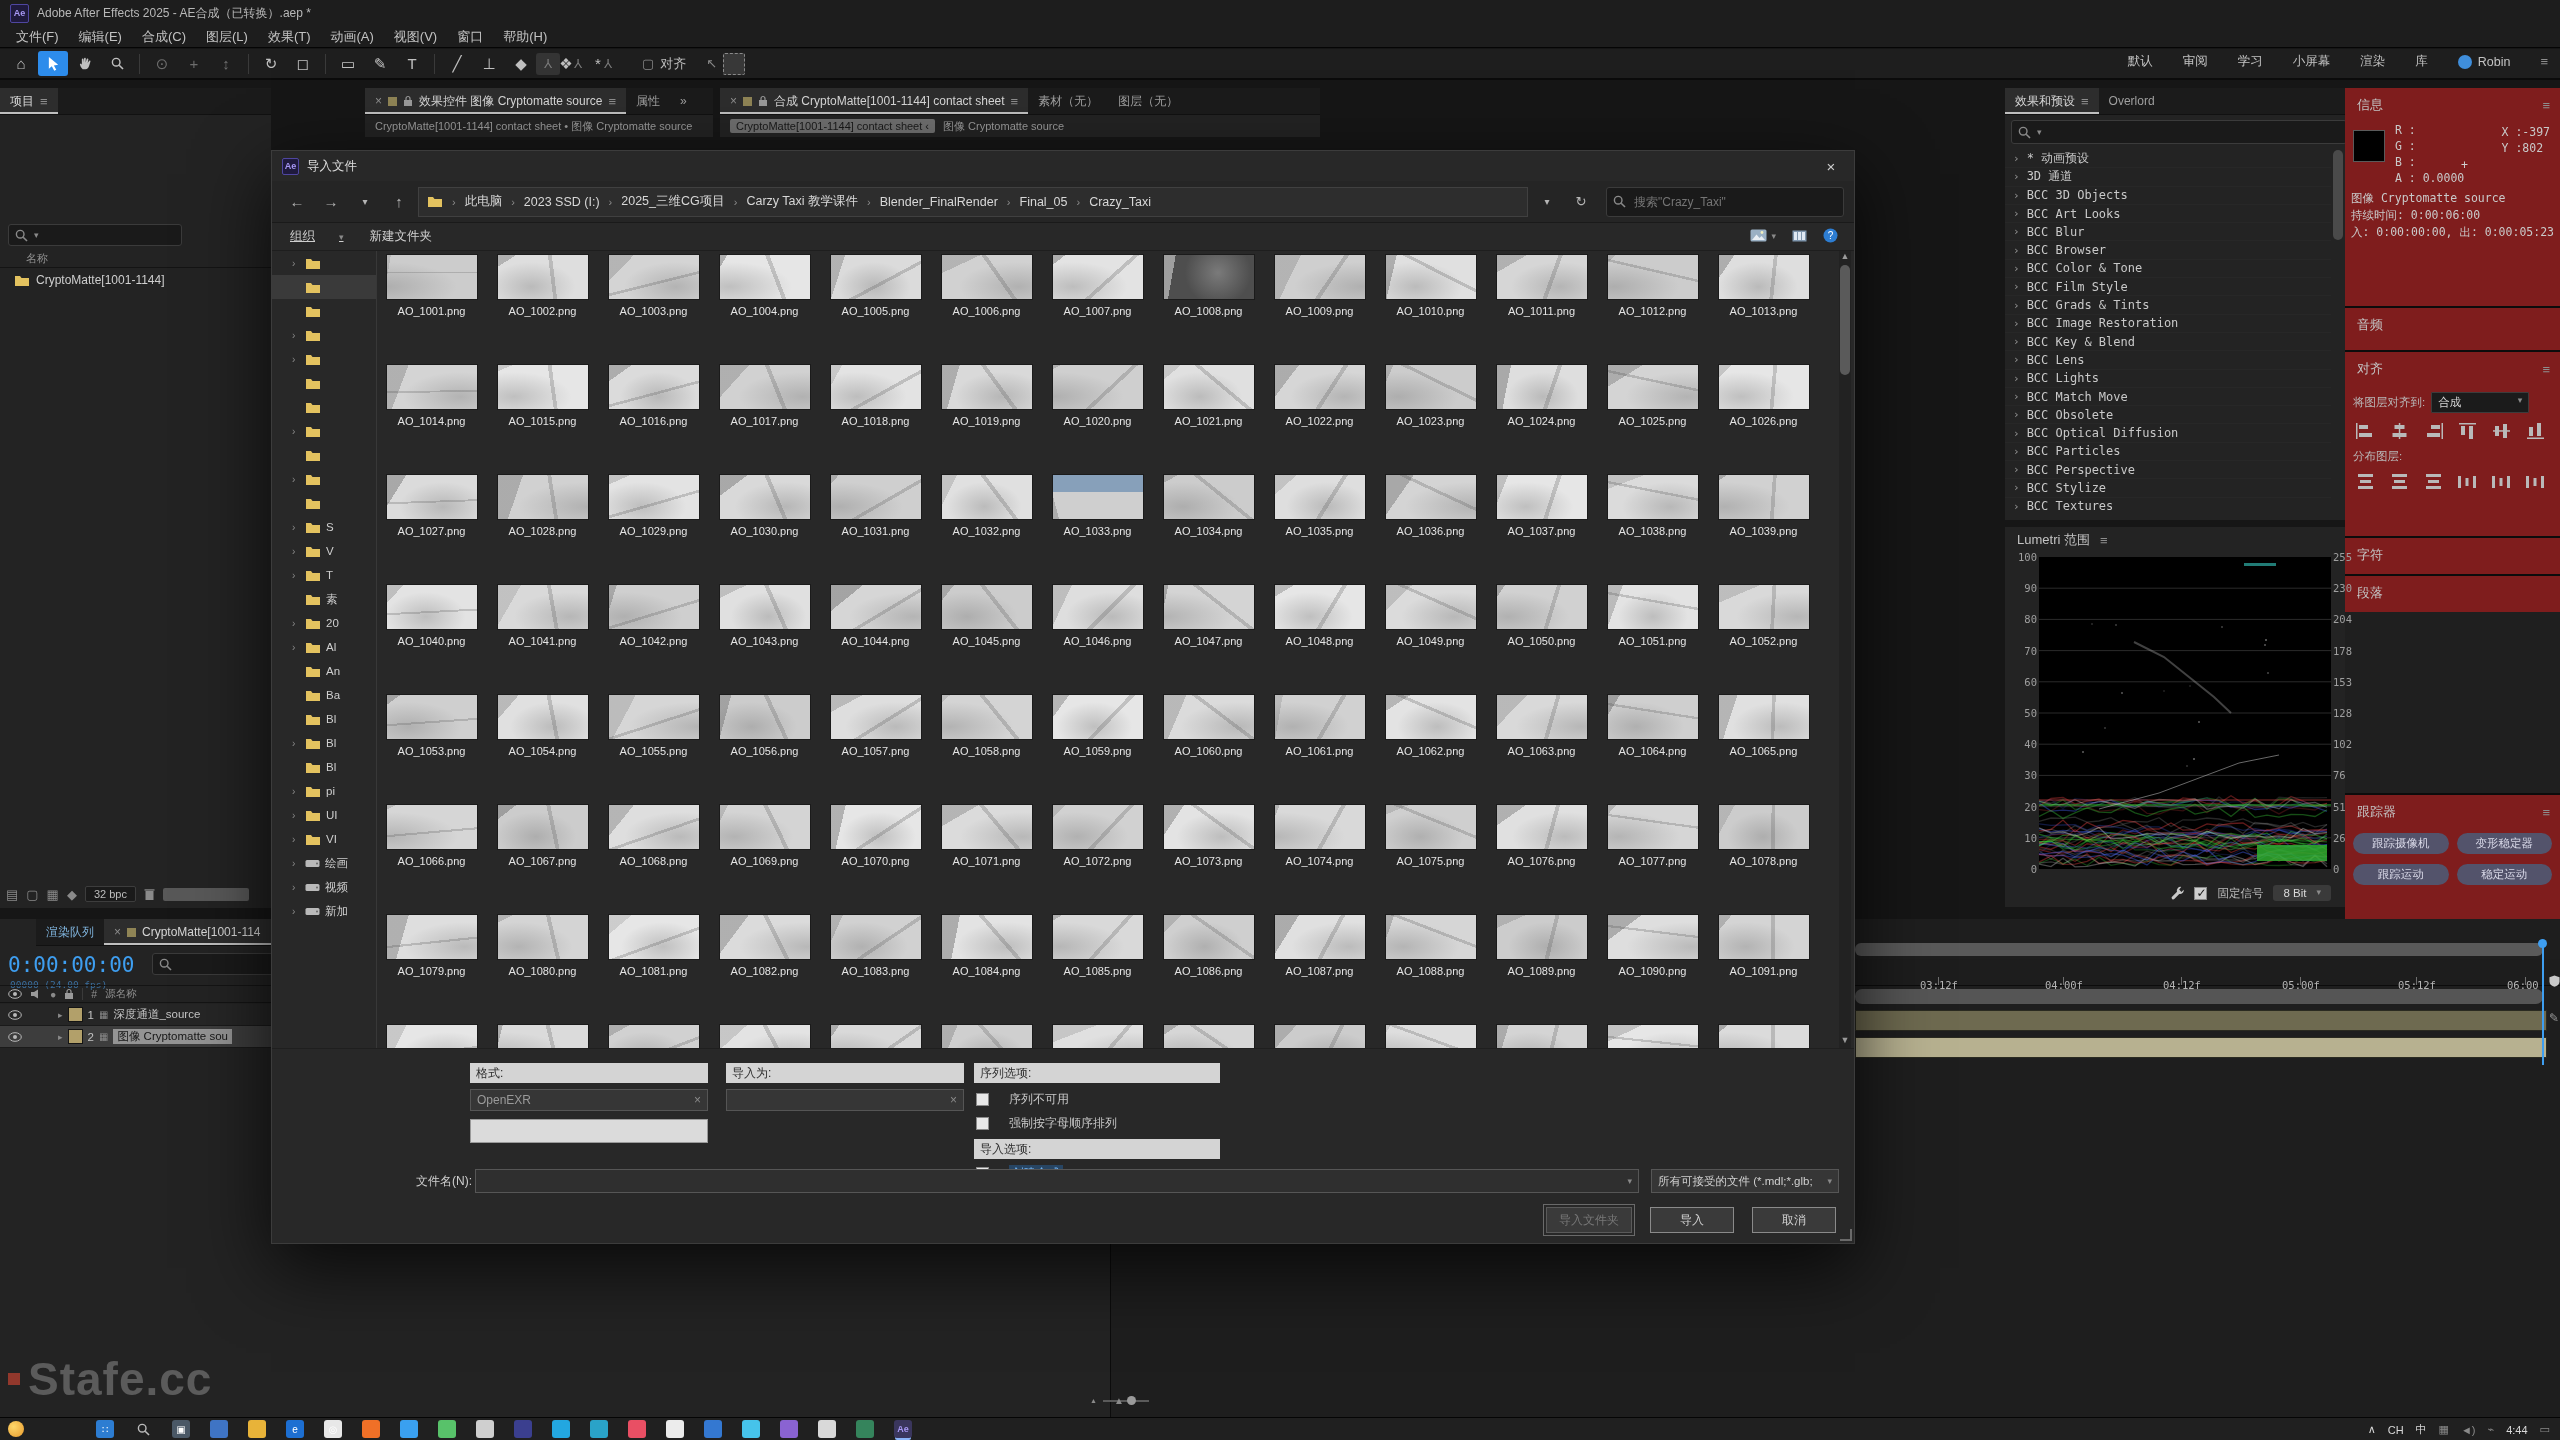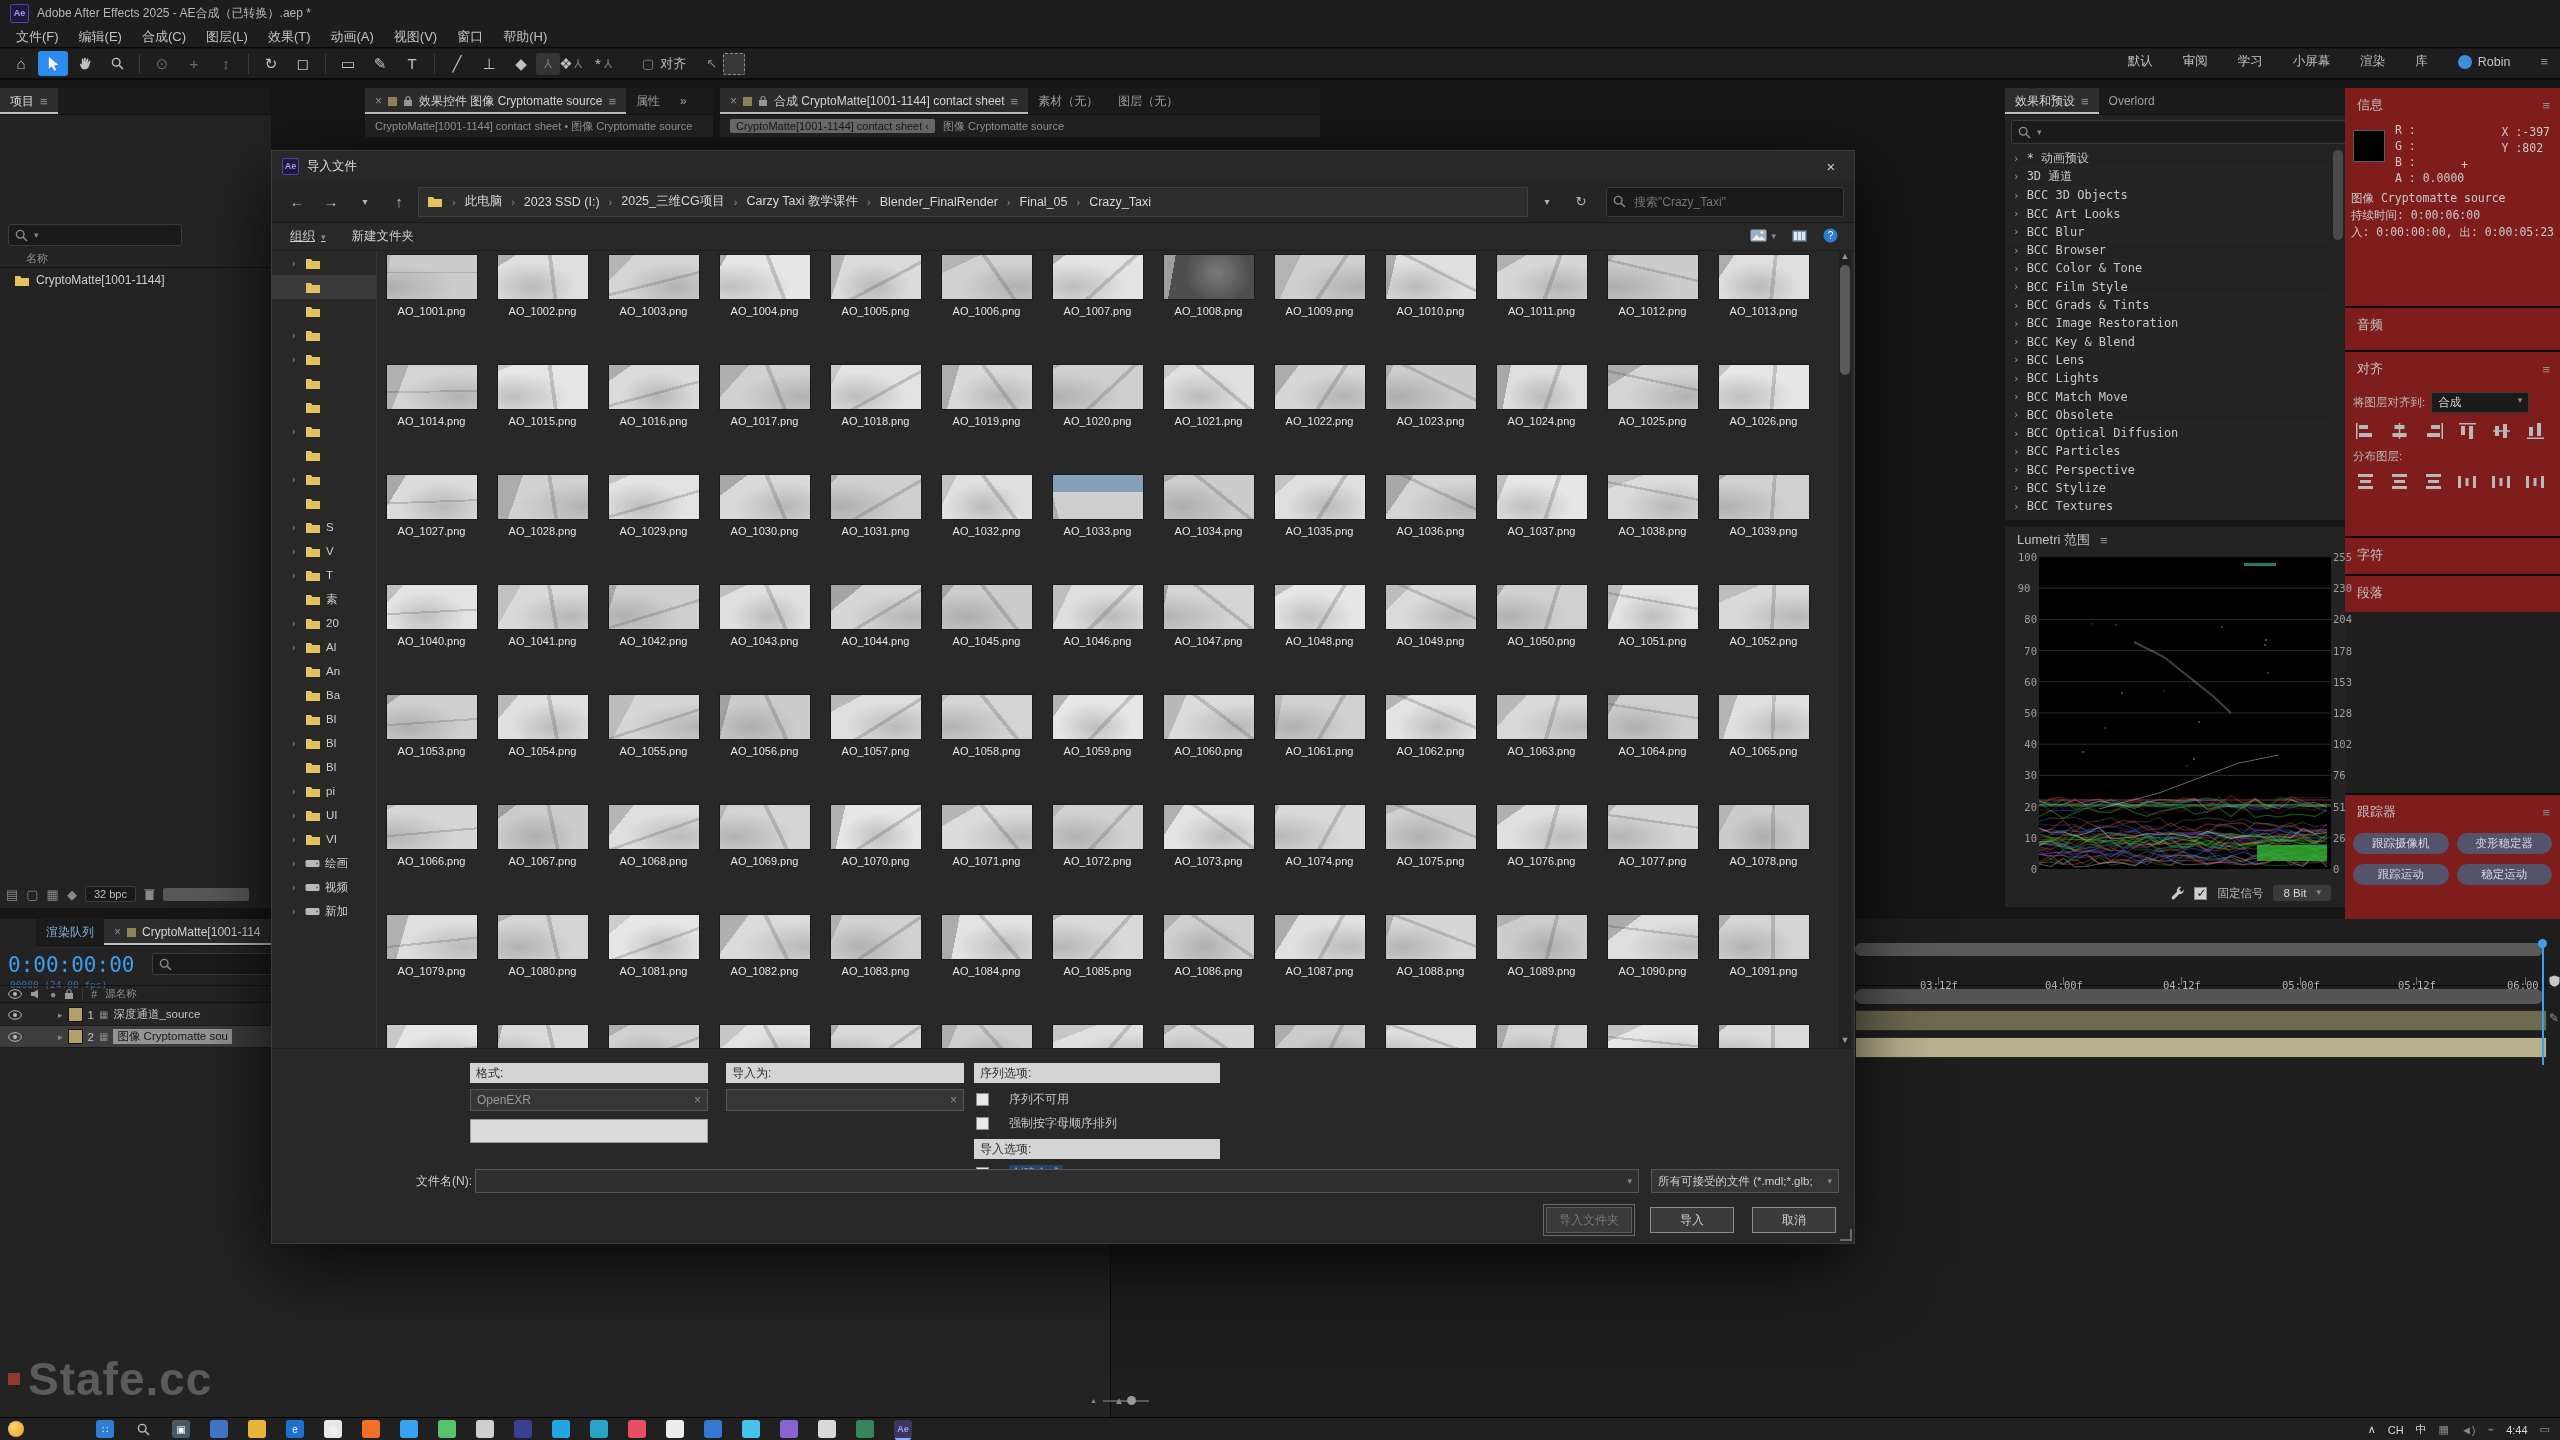--- a/index.html
+++ b/index.html
@@ -688,21 +688,21 @@
           <circle cx="226" cy="88" r="1" fill="#9a9a9a" opacity="0.57"></circle>
           <circle cx="148" cy="209" r="1" fill="#9a9a9a" opacity="0.33"></circle>
           <circle cx="227" cy="83" r="1" fill="#9a9a9a" opacity="0.69"></circle>
           <circle cx="125" cy="134" r="1" fill="#9a9a9a" opacity="0.22"></circle>
           <circle cx="83" cy="136" r="1" fill="#9a9a9a" opacity="0.57"></circle>
           <circle cx="229" cy="116" r="1" fill="#9a9a9a" opacity="0.47"></circle>
         </svg>
       </div>
     <div id="lum-left-axis">
         <div class="lum-lab" style="right: 308px; top: 24px; text-align: right; width: 26px;">100</div>
-        <div class="lum-lab" style="right: 308px; top: 55.2px; text-align: center; width: 26px;">90</div>
+        <div class="lum-lab" style="right: 308px; top: 55.2px; text-align: right; width: 26px;">90</div>
         <div class="lum-lab" style="right: 308px; top: 86.4px; text-align: right; width: 26px;">80</div>
         <div class="lum-lab" style="right: 308px; top: 117.6px; text-align: right; width: 26px;">70</div>
         <div class="lum-lab" style="right: 308px; top: 148.8px; text-align: right; width: 26px;">60</div>
         <div class="lum-lab" style="right: 308px; top: 180px; text-align: right; width: 26px;">50</div>
         <div class="lum-lab" style="right: 308px; top: 211.2px; text-align: right; width: 26px;">40</div>
         <div class="lum-lab" style="right: 308px; top: 242.4px; text-align: right; width: 26px;">30</div>
         <div class="lum-lab" style="right: 308px; top: 273.6px; text-align: right; width: 26px;">20</div>
         <div class="lum-lab" style="right: 308px; top: 304.8px; text-align: right; width: 26px;">10</div>
         <div class="lum-lab" style="right: 308px; top: 336px; text-align: right; width: 26px;">0</div>
       </div>
@@ -886,21 +886,21 @@
             <svg width="13" height="13" viewBox="0 0 13 13">
               <circle cx="5.2" cy="5.2" r="3.8" fill="none" stroke="currentColor" stroke-width="1.4"></circle>
               <line x1="8.2" y1="8.2" x2="12" y2="12" stroke="currentColor" stroke-width="1.6"></line>
             </svg>
           </span>
         <input placeholder="搜索&quot;Crazy_Taxi&quot;" style="">
       </div>
     </div>
 
     <div id="dlg-cmd">
-      <span class="flex" style="gap:6px;text-decoration:underline;">
+      <span class="flex" style="gap:24px;text-decoration:underline;">
           <span>组织</span>
           <span class="dim" style="font-size:9px;">▾</span>
         </span>
       <span>新建文件夹</span>
       <div id="dlg-cmd-right">
         <span class="flex" style="gap:4px;">
             <span class="svg-slot">
               <svg width="17" height="13" viewBox="0 0 17 13">
                 <rect x="0.5" y="0.5" width="16" height="12" rx="1.5" fill="#9ab0c4"></rect>
                 <path d="M2 11 L6.5 5.5 L9.5 9 L11.5 7 L15 11 Z" fill="#e8eef4"></path>

